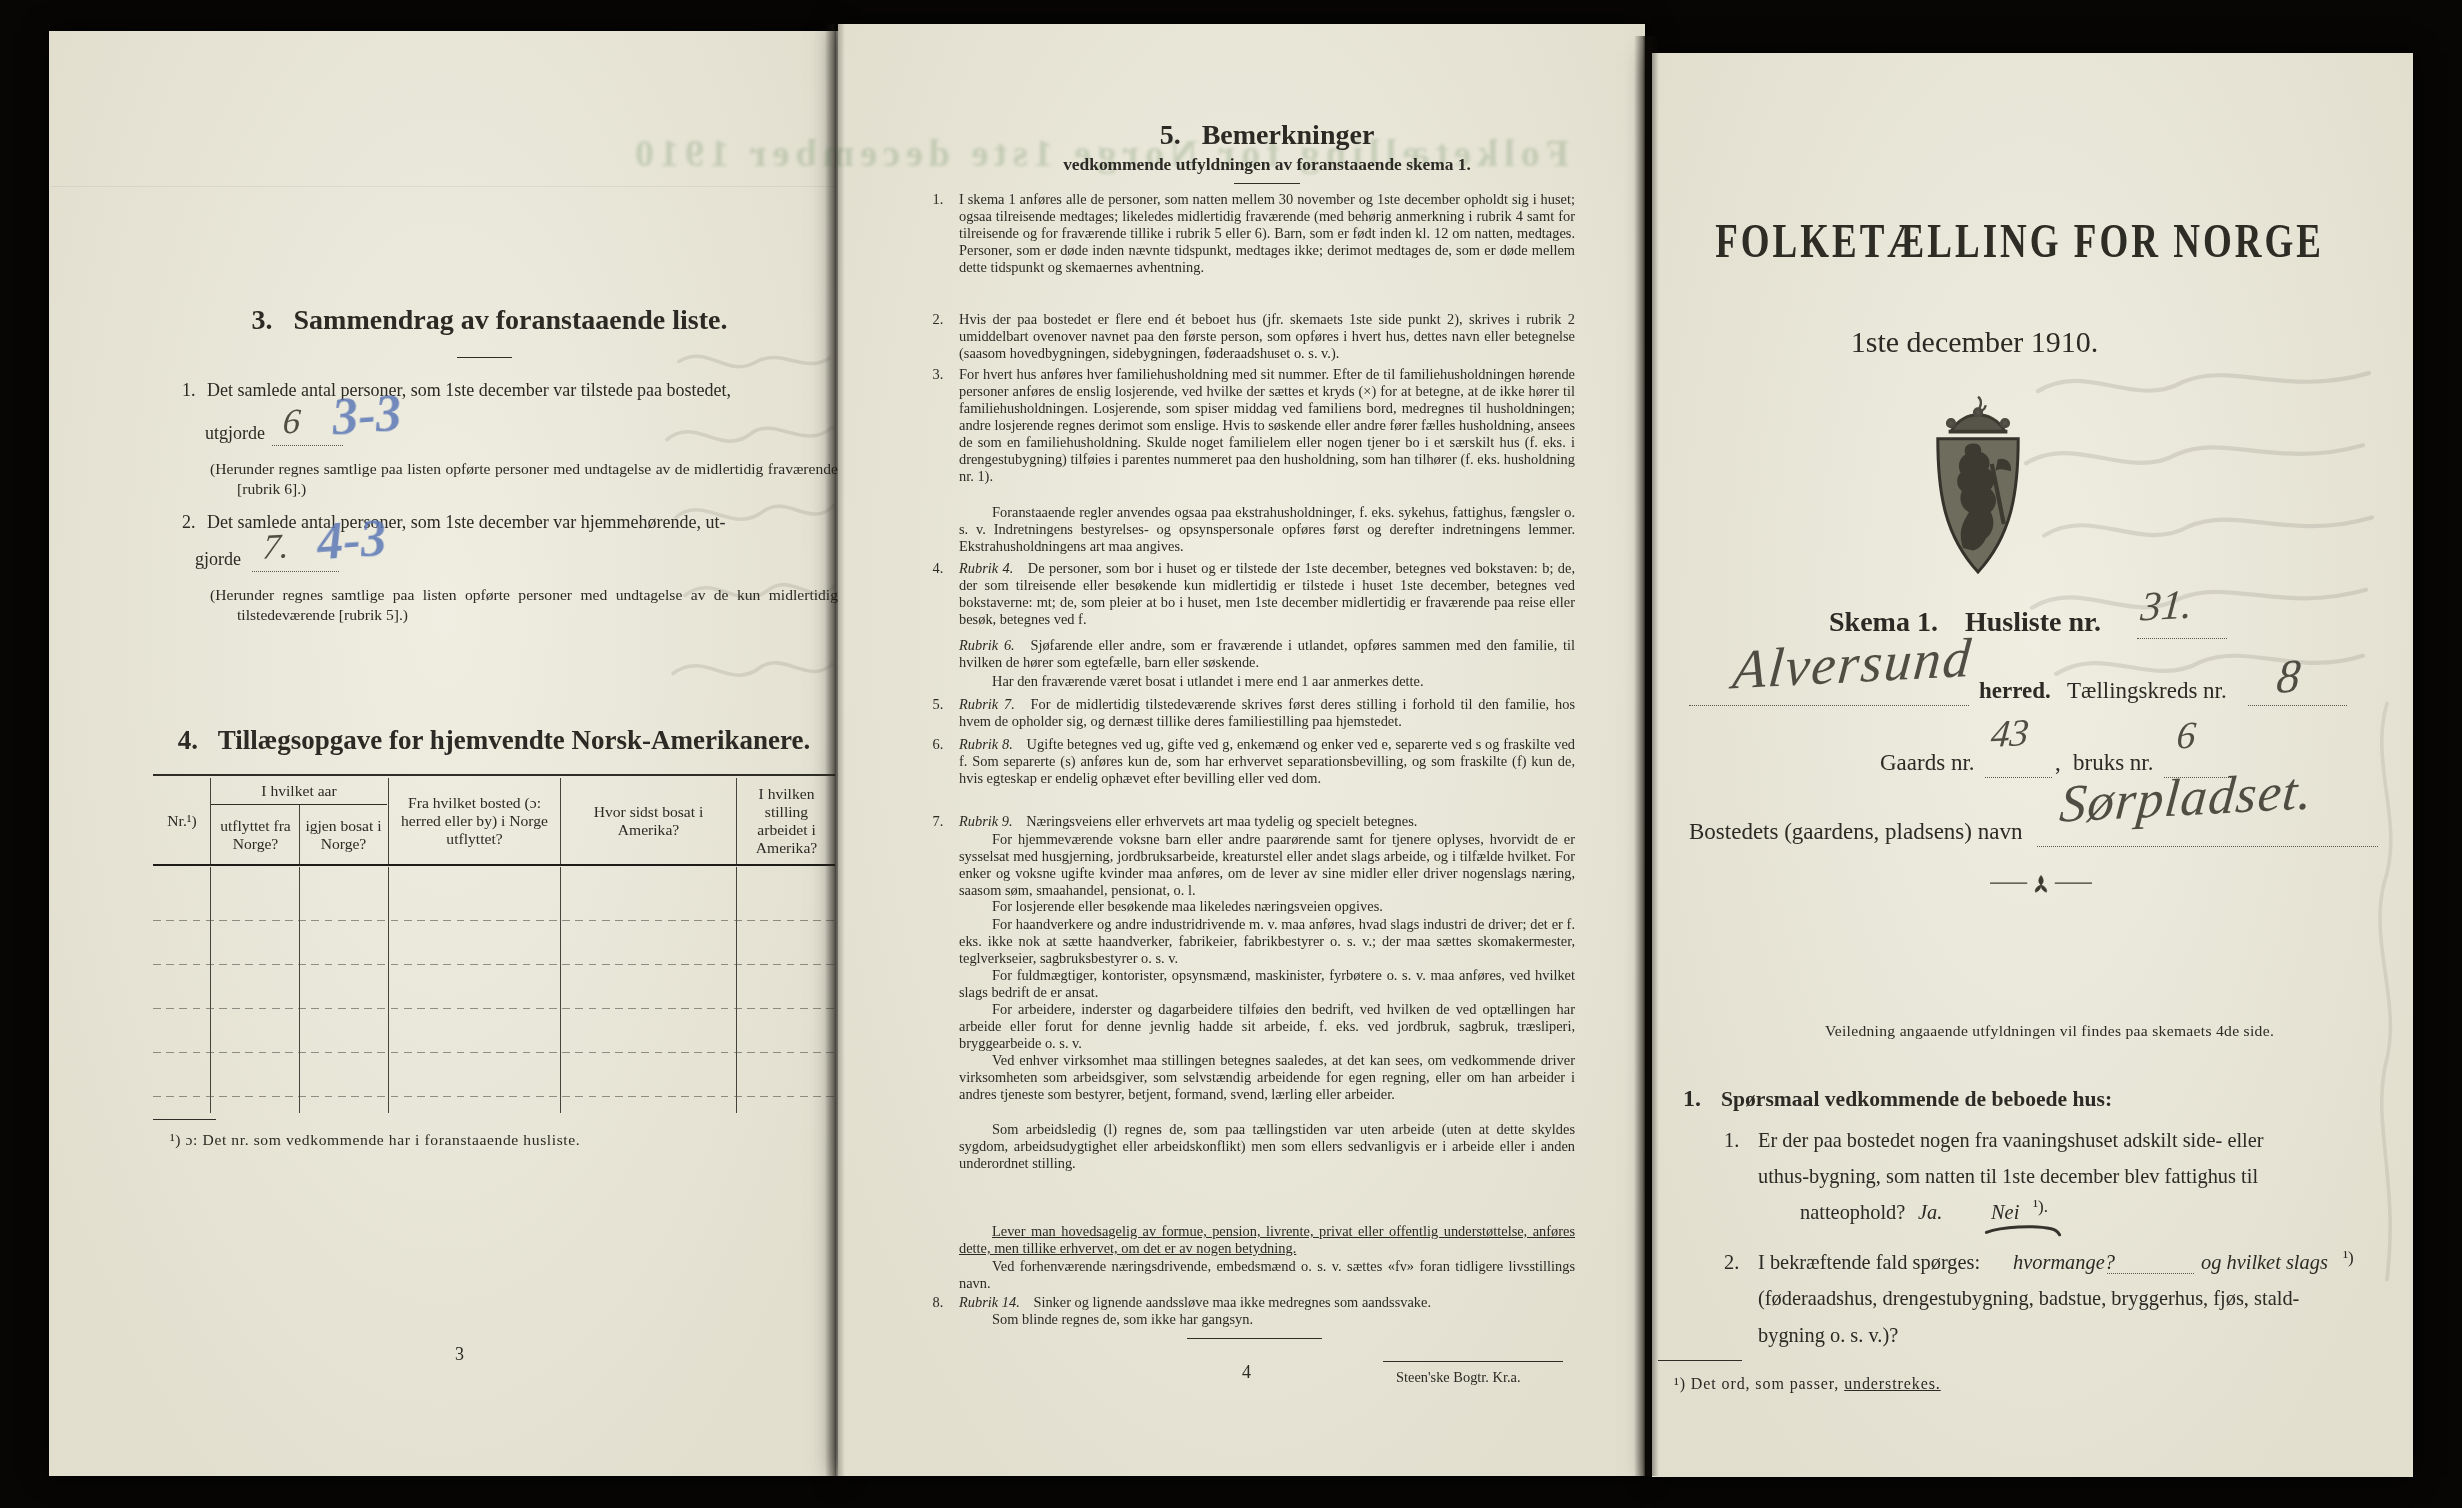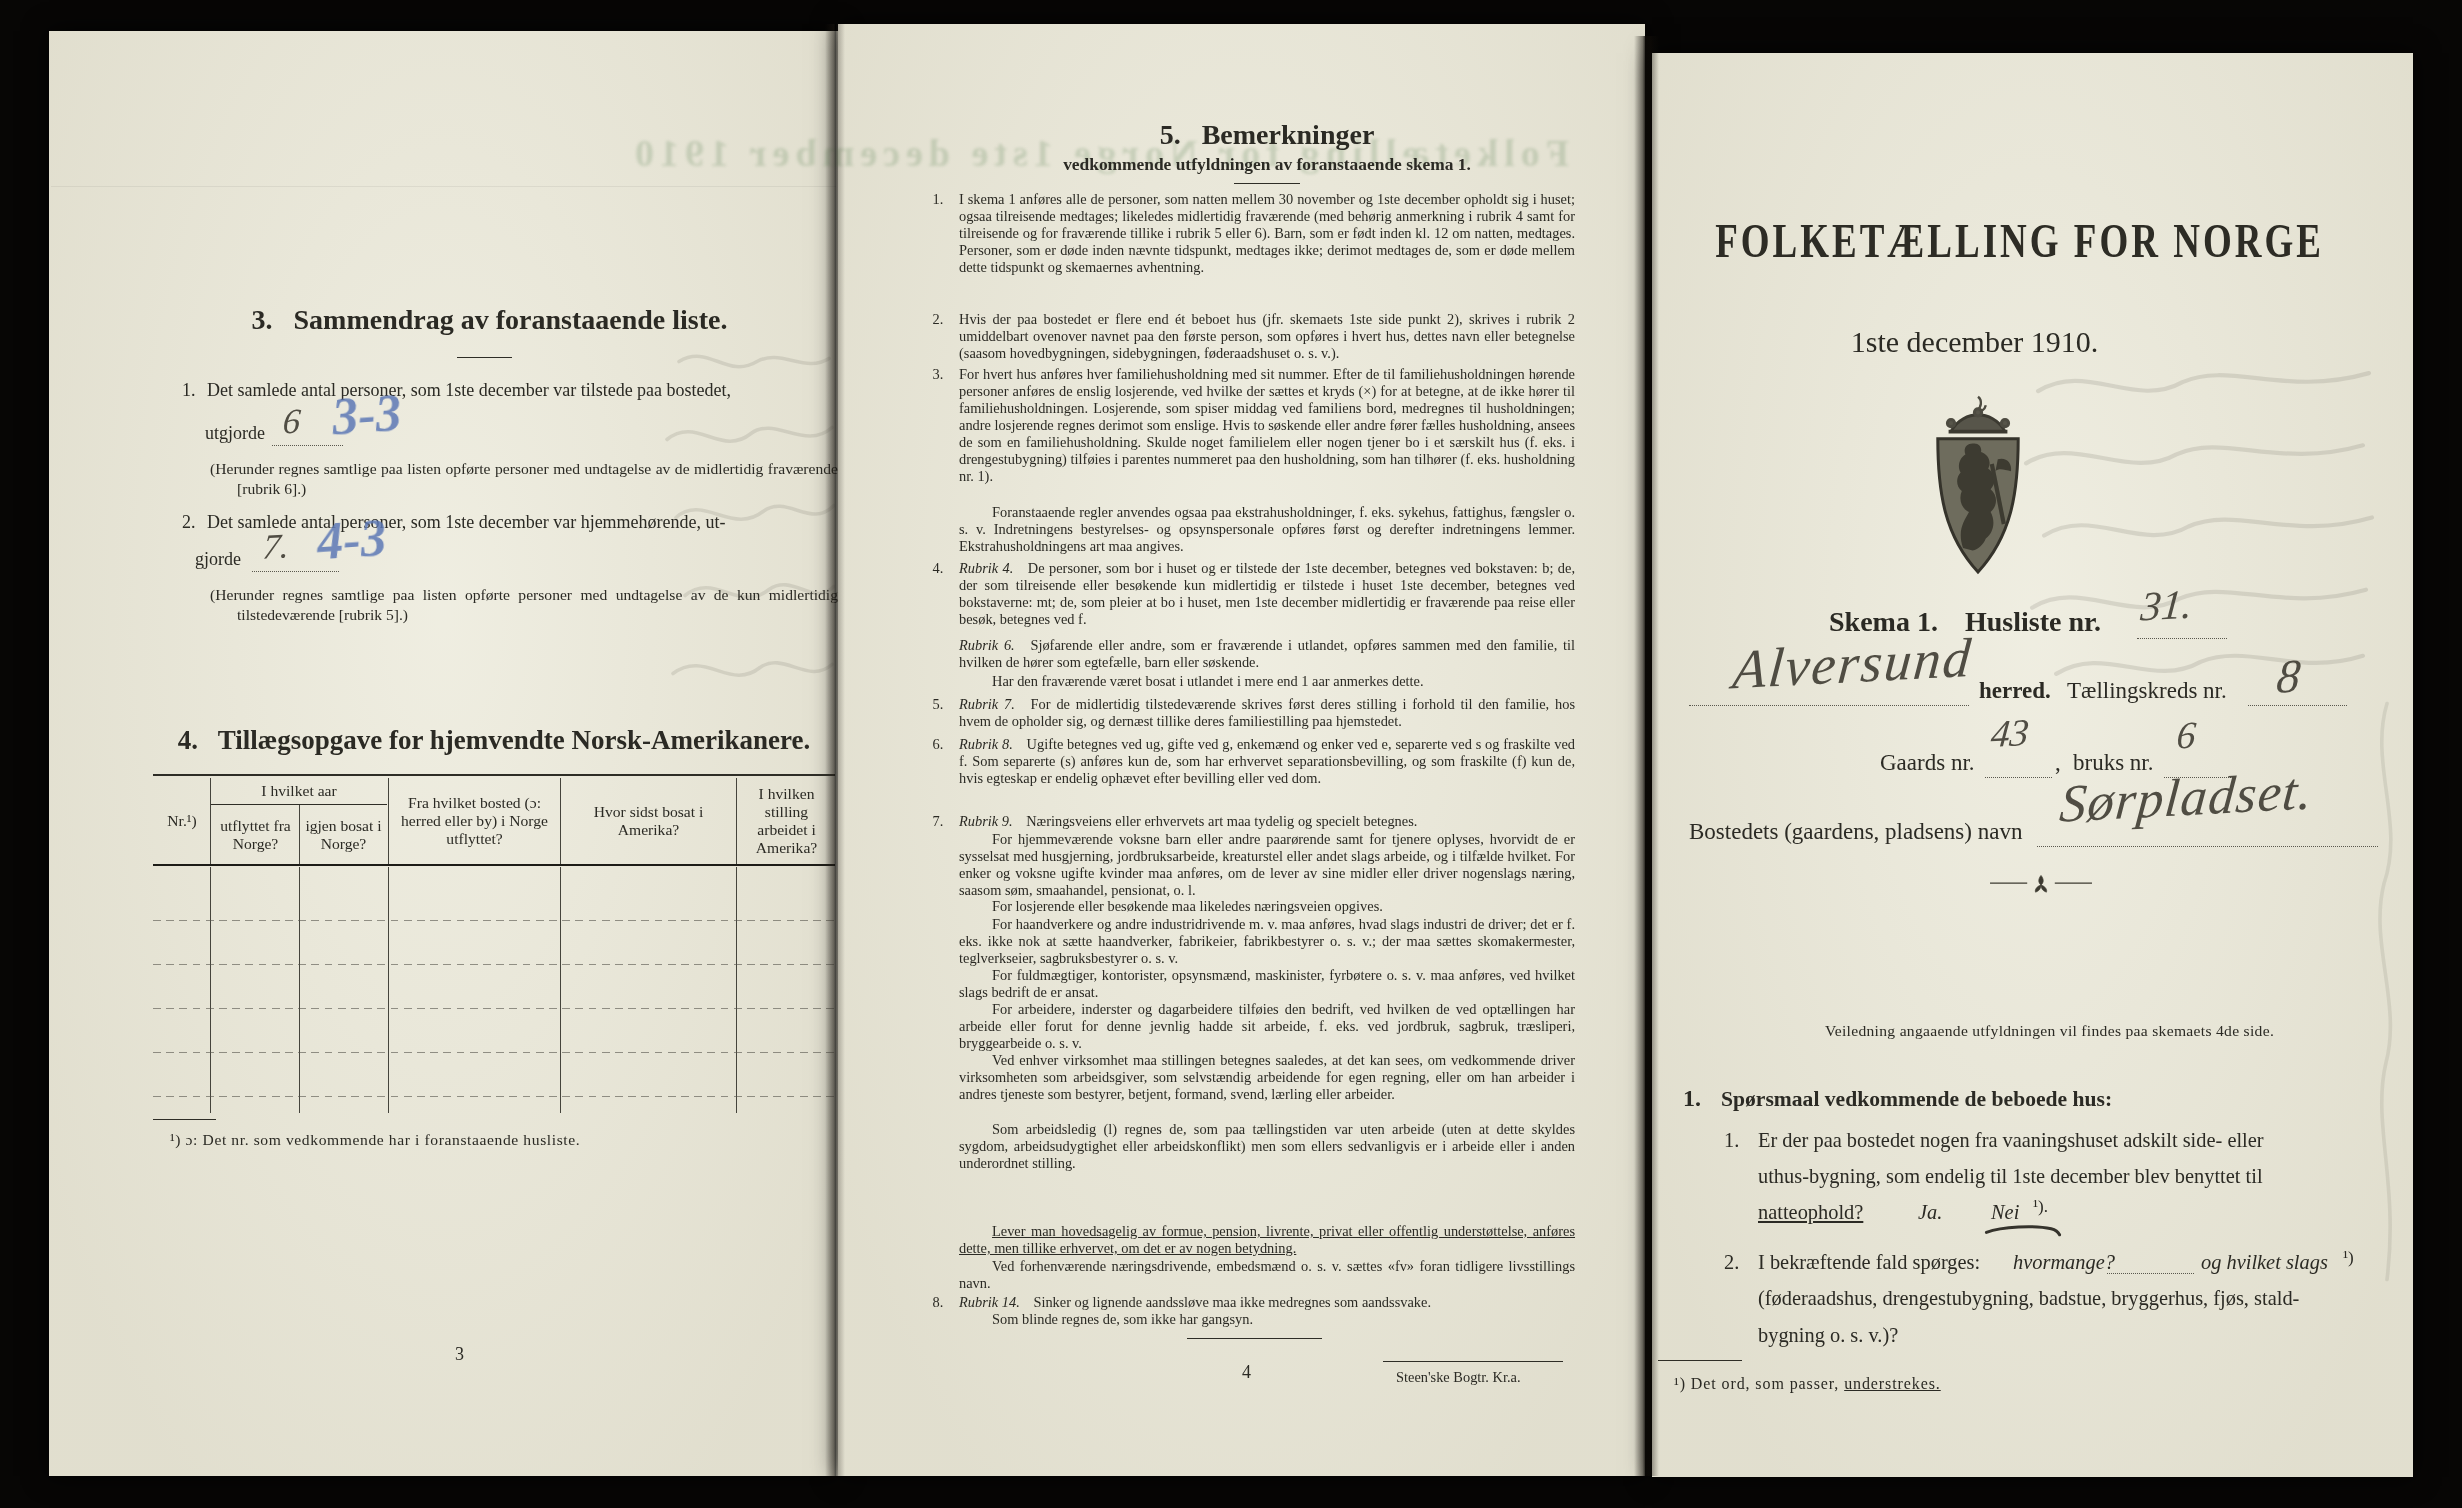--- a/index.html
+++ b/index.html
@@ -289,22 +289,22 @@
     </g>
   </svg>
 
   <div class="t ctr" style="left:1710px;top:1022px;width:679px;font-size:15.6px;letter-spacing:0.3px;">Veiledning angaaende utfyldningen vil findes paa skemaets 4de side.</div>
 
   <div class="t b" style="left:1683px;top:1085px;font-size:24px;">1.</div>
   <div class="t b" style="left:1721px;top:1087px;font-size:21.6px;">Spørsmaal vedkommende de beboede hus:</div>
 
   <div class="t rp-q" style="left:1724px;top:1128px;">1.</div>
   <div class="t rp-q" style="left:1758px;top:1128px;">Er der paa bostedet nogen fra vaaningshuset adskilt side- eller</div>
-  <div class="t rp-q" style="left:1758px;top:1164px;">uthus-bygning, som endelig til 1ste december blev benyttet til</div>
-  <div class="t rp-q" style="left:1758px;top:1200px;text-decoration:underline;">natteophold?</div>
+  <div class="t rp-q" style="left:1758px;top:1164px;">uthus-bygning, som natten til 1ste december blev fattighus til</div>
+  <div class="t rp-q" style="left:1800px;top:1200px;">natteophold?</div>
   <div class="t rp-q i" style="left:1918px;top:1200px;">Ja.</div>
   <div class="t rp-q i" style="left:1991px;top:1200px;">Nei</div>
   <div class="t rp-q" style="left:2033px;top:1195px;font-size:17px;">¹).</div>
   <svg style="position:absolute;left:1984px;top:1224px;" width="78" height="13.2" viewBox="0 0 130 22">
     <path d="M4,14 C30,4 85,2 112,8 C120,10 124,14 126,18" fill="none" stroke="#35332c" stroke-width="5" stroke-linecap="round"></path>
   </svg>
 
   <div class="t rp-q" style="left:1724px;top:1250px;">2.</div>
   <div class="t rp-q" style="left:1758px;top:1250px;">I bekræftende fald spørges:</div>
   <div class="t rp-q i" style="left:2013px;top:1250px;">hvormange?</div>

